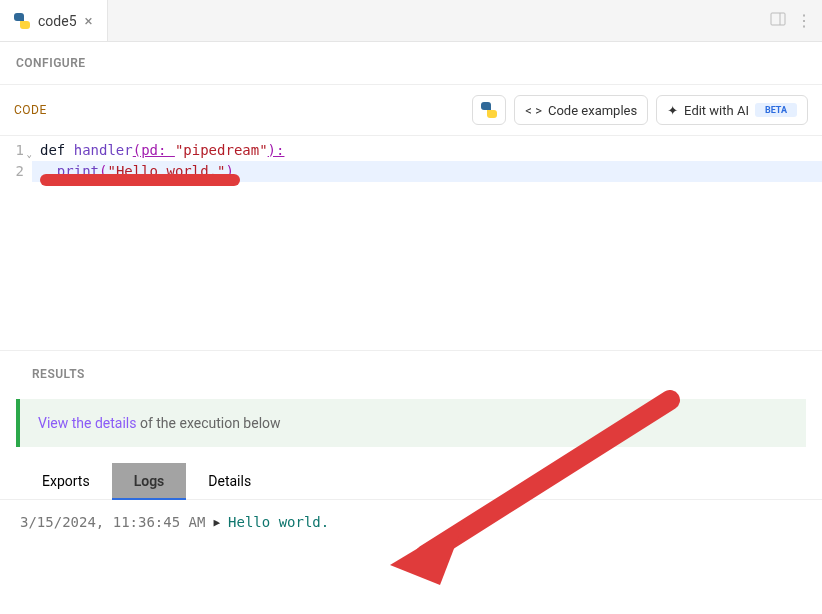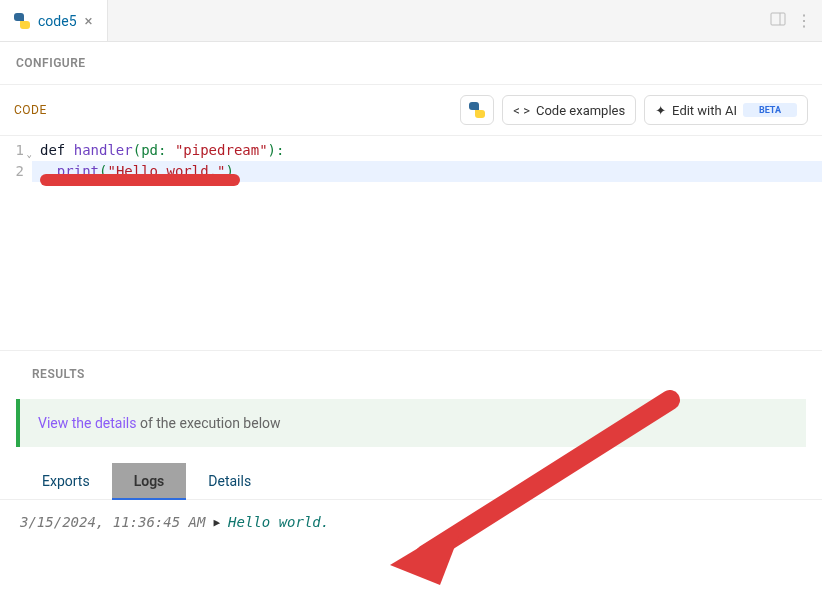--- a/index.html
+++ b/index.html
@@ -1,53 +1,53 @@
 <!DOCTYPE html>
 <html><head>
 <meta charset="utf-8">
 <style>
 * { margin:0; padding:0; box-sizing:border-box; }
 body { font-family:-apple-system,BlinkMacSystemFont,"Segoe UI",Roboto,sans-serif; background:#fff; color:#1a1a1a; width:822px; height:614px; overflow:hidden; position:relative; }
 .tabbar { display:flex; align-items:center; background:#f5f5f5; border-bottom:1px solid #e5e5e5; height:42px; position:relative; }
 .tab { display:flex; align-items:center; gap:8px; padding:0 14px; height:100%; background:#fff; border-right:1px solid #e5e5e5; }
-.tab-title { font-size:14px; color:#0369a1; }
+.tab-title { font-size:14px; color:#404040; }
 .close-x { color:#888; font-size:15px; cursor:pointer; }
 .right-icons { position:absolute; right:10px; display:flex; gap:10px; color:#aaa; }
 .right-icons svg { width:16px; height:16px; }
 .dots { font-size:16px; color:#aaa; }
 .section-hdr { padding:14px 16px; font-size:12px; font-weight:600; color:#888; letter-spacing:.5px; border-bottom:1px solid #eee; }
 .code-hdr { display:flex; align-items:center; justify-content:space-between; padding:10px 14px; border-bottom:1px solid #eee; }
 .code-label { font-size:12px; font-weight:400; color:#a16207; letter-spacing:.5px; }
 .code-btns { display:flex; gap:8px; }
 .btn { display:flex; align-items:center; gap:6px; padding:6px 10px; border:1px solid #ddd; border-radius:6px; background:#fff; font-size:13px; color:#333; cursor:pointer; }
 .btn.icon-only { padding:6px 8px; }
-.beta-badge { font-size:9px; font-weight:700; background:#e6f0ff; color:#2d6cdf; padding:2px 16px; border-radius:3px; }
+.beta-badge { font-size:9px; font-weight:700; background:#e6f0ff; color:#2d6cdf; padding:2px 10px; border-radius:3px; }
 .editor { display:flex; font-family:Menlo,Consolas,monospace; font-size:14px; }
 .gutter { width:32px; text-align:right; color:#aaa; padding:4px 8px 4px 0; user-select:none; }
 .gutter .ln { height:21px; line-height:21px; position:relative; }
 .fold { position:absolute; right:-8px; top:4px; font-size:9px; color:#888; }
 .codebody { flex:1; padding:4px 8px; position:relative; }
 .line { height:21px; line-height:21px; white-space:pre; }
 .line.hl { background:#eaf2ff; margin:0 -8px; padding:0 8px; }
 .kw { color:#0f172a; }
 .fn { color:#6f42c1; }
 .str { color:#b31d28; }
-.pn { color:#15803d; }
+.pn { color:#a21caf;text-decoration:underline; }
 .underline-mark { position:absolute; top:38px; left:8px; width:200px; height:12px; background:#e03b3b; border-radius:6px; }
 .editor-area { height:215px; border-bottom:1px solid #eee; }
 .results-hdr { padding:16px 32px 10px; font-size:12px; font-weight:600; color:#888; letter-spacing:.5px; }
 .success-box { margin:8px 16px 16px; background:#eef6ef; border-left:4px solid #2ba84a; padding:16px 18px; }
 .success-title { font-weight:700; font-size:15px; margin-bottom:6px; color:#1a1a1a; }
 .success-sub { font-size:14px; color:#666; }
 .success-sub .link { color:#8b5cf6; cursor:pointer; }
 .res-tabs { display:flex; gap:0; padding:0 20px; border-bottom:1px solid #eee; }
-.res-tab { padding:10px 22px; font-size:14px; color:#0c4a6e; cursor:pointer; }
+.res-tab { padding:10px 22px; font-size:14px; color:#000000; cursor:pointer; }
 .res-tab.active { color:#333; font-weight:600; border-bottom:2px solid:#2d6cdf; background:#a3a3a3; position:relative; }
 .res-tab.active::after { content:""; position:absolute; left:0; right:0; bottom:-1px; height:2px; background:#2d6cdf; }
-.log-row { padding:14px 20px; font-family:Menlo,Consolas,monospace; font-size:14px; color:#777; display:flex; align-items:center; gap:8px;font-style:italic; }
+.log-row { padding:14px 20px; font-family:Menlo,Consolas,monospace; font-size:14px; color:#777; display:flex; align-items:center; gap:8px; }
 .log-caret { color:#333; font-size:11px; }
 .log-msg { color:#0f766e; }
 .py-logo { display:inline-block; position:relative; width:16px; height:16px; }
 .py-logo .top { position:absolute; width:10px; height:8px; background:#306998; border-radius:3px 3px 0 3px; top:0; left:0; }
 .py-logo .bot { position:absolute; width:10px; height:8px; background:#FFD43B; border-radius:0 3px 3px 3px; bottom:0; right:0; }
 .arrow-overlay { position:absolute; pointer-events:none; left:370px; top:390px; }
 </style>
 </head>
 <body>
 

